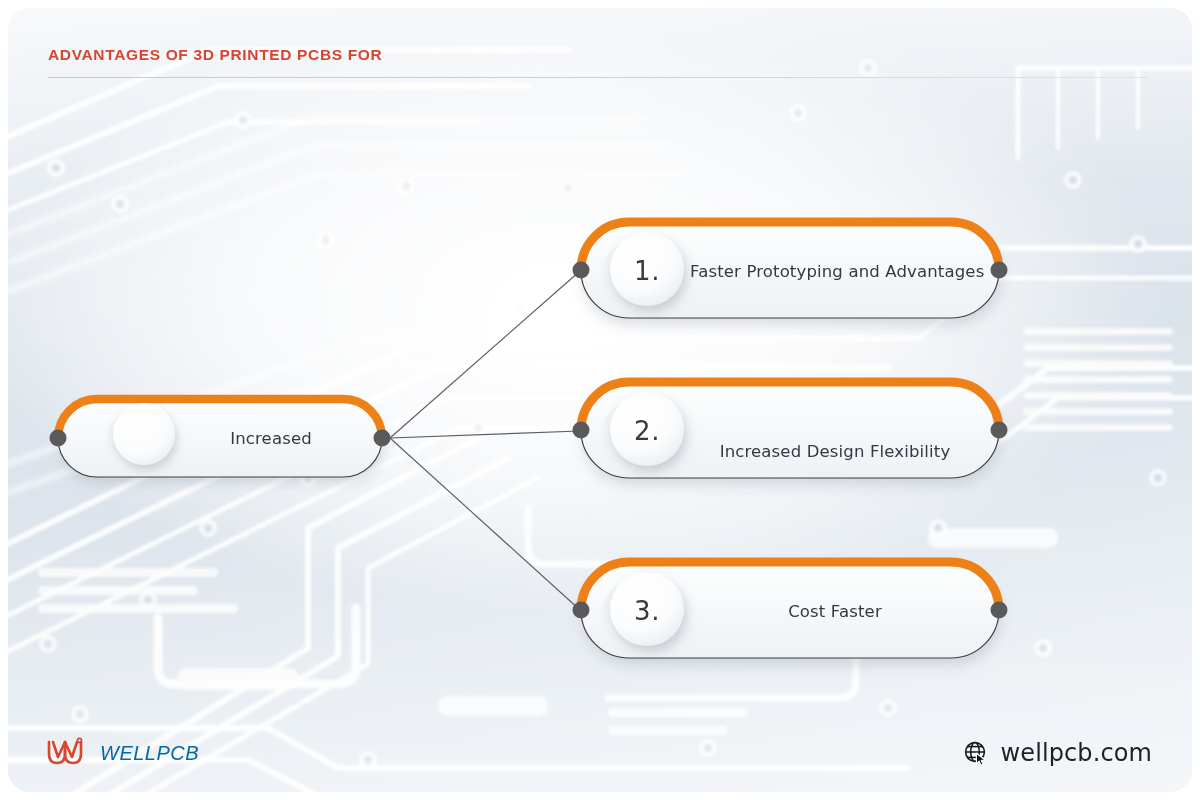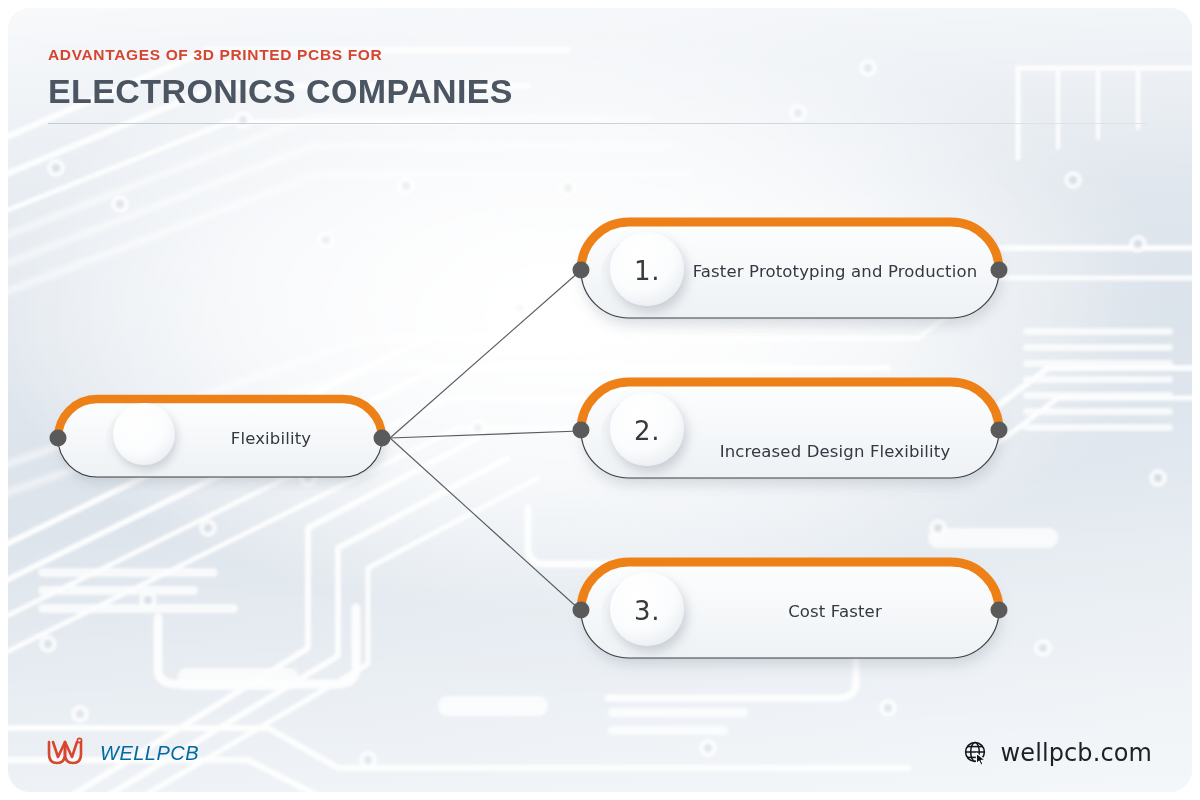--- a/index.html
+++ b/index.html
@@ -248,21 +248,20 @@
           <use href="#padset" x="700" y="740"></use>
           <use href="#padset" x="360" y="752"></use>
         </g>
       </g>
     </svg>
     <div class="veil"></div>
   </div>
 
   <div class="header">
     <div class="eyebrow">ADVANTAGES OF 3D PRINTED PCBS FOR</div>
-    <div class="headline">ELECTRONICS COMPANIES</div>
     <div class="rule"></div>
   </div>
 
   <svg class="links" viewBox="0 0 1200 800">
     <g stroke="#4b4f55" stroke-width="1.15" fill="none" opacity="0.92">
       <line x1="390" y1="438" x2="580" y2="271"></line>
       <line x1="390" y1="438" x2="580" y2="431"></line>
       <line x1="390" y1="438" x2="580" y2="610"></line>
     </g>
   </svg>
@@ -294,21 +293,21 @@
 
       <path d="M12 49 A39 39 0 0 1 51 10 L297 10 A39 39 0 0 1 336 49" fill="none" stroke="#ee8018" stroke-width="8.5" stroke-linecap="round"></path>
 
       <circle cx="91" cy="51" r="31" fill="#f1f4f7" opacity="0.95"></circle>
 
       <circle cx="98" cy="45" r="31" fill="url(#circGradR)" filter="url(#circShR)"></circle>
 
       <circle cx="12" cy="49" r="8.5" fill="#5a5a5a"></circle>
       <circle cx="336" cy="49" r="8.5" fill="#5a5a5a"></circle>
     </svg>
-    <div class="node-text" style="left:130px; top:40px; width:190px;">Flexibility</div>
+    <div class="node-text" style="left:130px; top:40px; width:190px;">Increased</div>
   </div>
 
   <div class="node" style="left:572px; top:212px; width:436px; height:118px;">
     <svg class="node-svg" width="436" height="118" viewBox="0 0 436 118">
       <defs>
         <linearGradient id="pillFill1" x1="0" y1="0" x2="0" y2="1">
           <stop offset="0%" stop-color="#fdfefe"></stop>
           <stop offset="48%" stop-color="#f6f8fa"></stop>
           <stop offset="100%" stop-color="#eef2f5"></stop>
         </linearGradient>
@@ -326,21 +325,21 @@
       </defs>
       <rect x="9" y="10" width="418" height="96" rx="48" fill="url(#pillFill1)" filter="url(#drop1)"></rect>
       <path d="M9 58 A48 48 0 0 0 57 106 L379 106 A48 48 0 0 0 427 58" fill="none" stroke="#3d3d3d" stroke-width="1.15"></path>
       <path d="M9 58 A48 48 0 0 1 57 10 L379 10 A48 48 0 0 1 427 58" fill="none" stroke="#ee8018" stroke-width="9" stroke-linecap="round"></path>
       <circle cx="66" cy="64" r="37" fill="#f0f3f6" opacity="0.95"></circle>
       <circle cx="75" cy="57" r="37" fill="url(#circGrad1)" filter="url(#circSh1)"></circle>
       <circle cx="9" cy="58" r="8.5" fill="#5a5a5a"></circle>
       <circle cx="427" cy="58" r="8.5" fill="#5a5a5a"></circle>
     </svg>
     <div class="node-num" style="left:45px; top:46px; width:60px;">1.</div>
-    <div class="node-text" style="left:118px; top:50px; width:290px;">Faster Prototyping and Production</div>
+    <div class="node-text" style="left:118px; top:50px; width:290px;">Faster Prototyping and Advantages</div>
   </div>
 
   <div class="node" style="left:572px; top:372px; width:436px; height:118px;">
     <svg class="node-svg" width="436" height="118" viewBox="0 0 436 118">
       <defs>
         <linearGradient id="pillFill2" x1="0" y1="0" x2="0" y2="1">
           <stop offset="0%" stop-color="#fdfefe"></stop>
           <stop offset="48%" stop-color="#f6f8fa"></stop>
           <stop offset="100%" stop-color="#eef2f5"></stop>
         </linearGradient>

